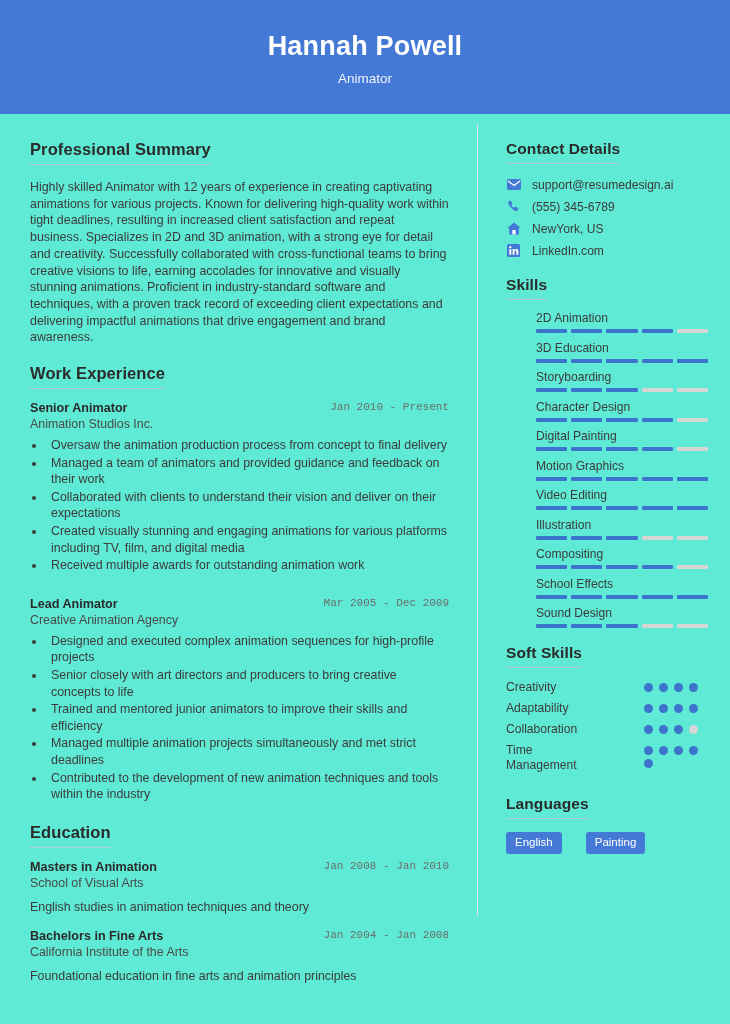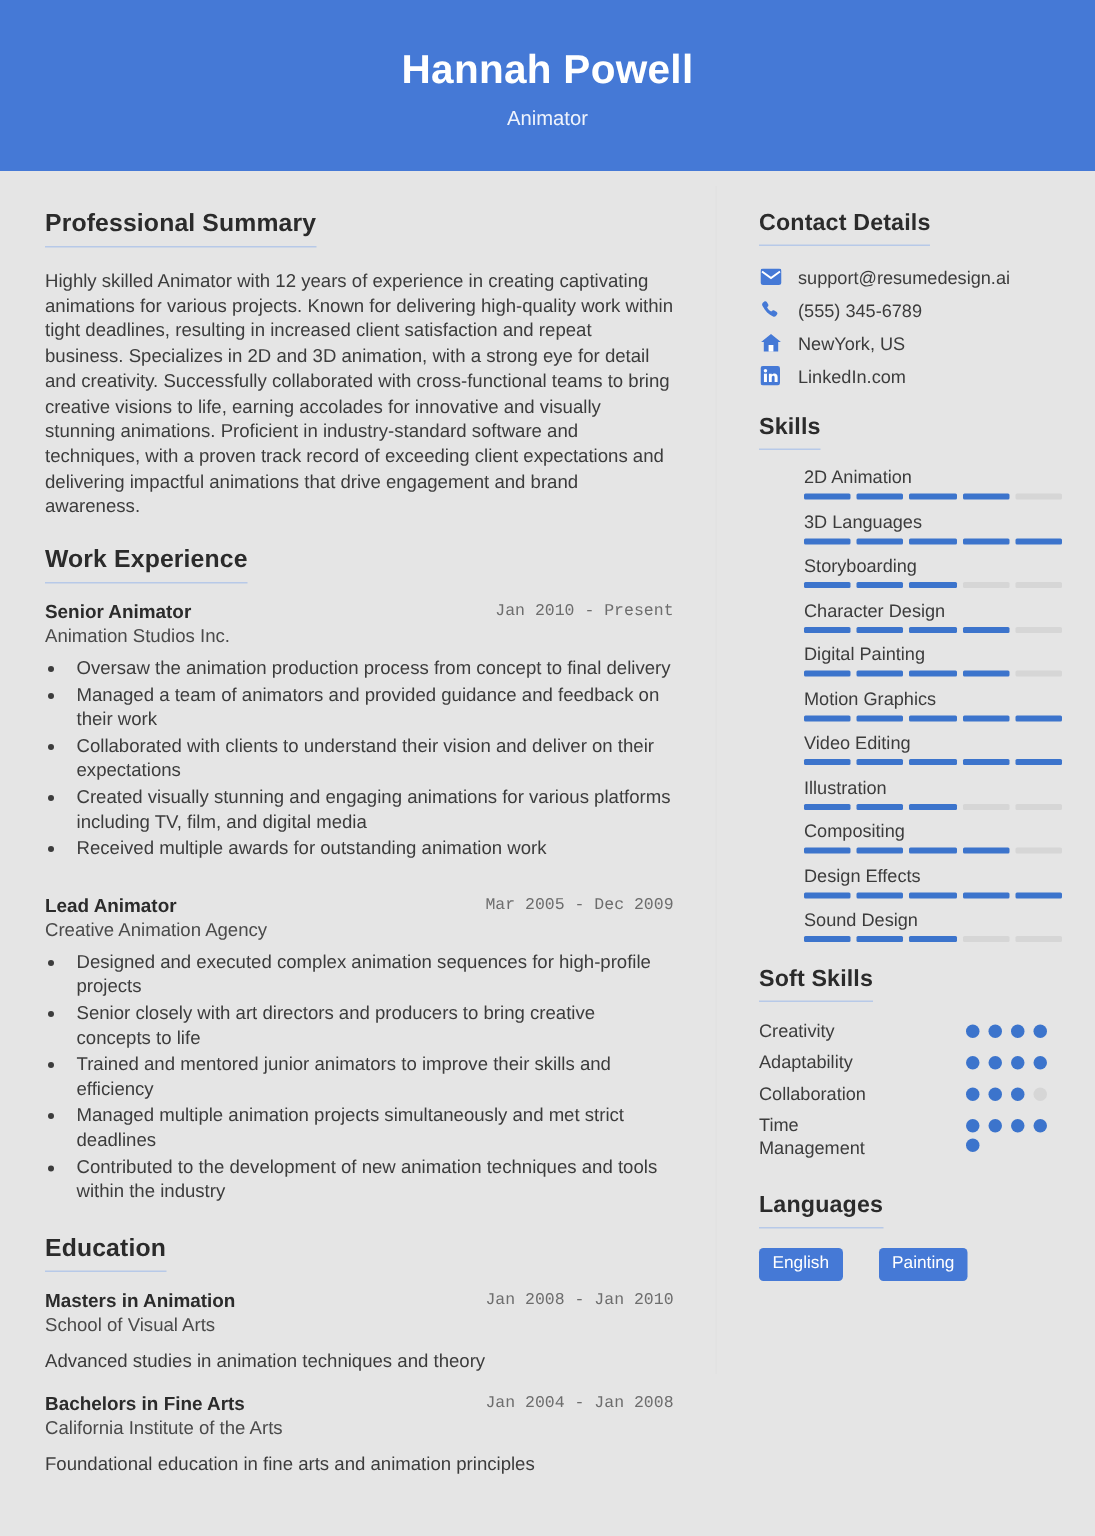--- a/index.html
+++ b/index.html
@@ -3,21 +3,21 @@
 <meta charset="utf-8">
 <style>
   * { margin:0; padding:0; box-sizing:border-box; }
   html, body { width:730px; height:1024px; }
   body {
     font-family: "Liberation Sans", sans-serif;
     background:#ffffff;
     color:#333333;
     overflow:hidden;
   }
-  .page { width:730px; height:1024px; position:relative; background:#e5e5e5; }
+  .page { width:730px; height:1024px; position:relative; background:#5eead4; }
 
   
   .header {
     background:#4579d6;
     height:114px;
     display:flex;
     flex-direction:column;
     align-items:center;
     justify-content:center;
     padding-top:4px;
@@ -62,21 +62,21 @@
     color:#3c3c3c;
     margin-top:14px;
     text-align:left;
   }
 
   
   .entry { margin-top:12px; }
   .entry-head {
     display:flex;
     justify-content:space-between;
-    align-items:center;
+    align-items:flex-start;
   }
   .entry-title { font-size:12.6px; font-weight:bold; color:#2b2b2b; }
   .entry-date  { font-size:11px; color:#6d6d6d; white-space:nowrap; padding-left:10px;font-family:Liberation Mono, monospace; }
   .entry-org   { font-size:12.4px; color:#4a4a4a; margin-top:2px; }
   .entry-desc  { font-size:12.4px; color:#3c3c3c; margin-top:9px; line-height:16px; }
   .bullets { margin:6px 0 0 16px; }
   .bullets li {
     font-size:12.4px;
     line-height:16.6px;
     color:#3c3c3c;
@@ -199,21 +199,21 @@
 
       <div class="sec-block" style="margin-top:20px;">
         <div class="sec-title">Education</div>
 
         <div class="entry">
           <div class="entry-head">
             <span class="entry-title">Masters in Animation</span>
             <span class="entry-date">Jan 2008 - Jan 2010</span>
           </div>
           <div class="entry-org">School of Visual Arts</div>
-          <div class="entry-desc">Advanced studies in animation techniques and theory</div>
+          <div class="entry-desc">English studies in animation techniques and theory</div>
         </div>
 
         <div class="entry" style="margin-top:14px;">
           <div class="entry-head">
             <span class="entry-title">Bachelors in Fine Arts</span>
             <span class="entry-date">Jan 2004 - Jan 2008</span>
           </div>
           <div class="entry-org">California Institute of the Arts</div>
           <div class="entry-desc">Foundational education in fine arts and animation principles</div>
         </div>
@@ -281,21 +281,21 @@
             <div class="skill-name">2D Animation</div>
             <div class="skill-bar">
                 <span class="seg on"></span>
                 <span class="seg on"></span>
                 <span class="seg on"></span>
                 <span class="seg on"></span>
                 <span class="seg"></span>
               </div>
           </div>
           <div class="skill-row">
-            <div class="skill-name">3D Languages</div>
+            <div class="skill-name">3D Education</div>
             <div class="skill-bar">
                 <span class="seg on"></span>
                 <span class="seg on"></span>
                 <span class="seg on"></span>
                 <span class="seg on"></span>
                 <span class="seg on"></span>
               </div>
           </div>
           <div class="skill-row">
             <div class="skill-name">Storyboarding</div>
@@ -361,21 +361,21 @@
             <div class="skill-name">Compositing</div>
             <div class="skill-bar">
                 <span class="seg on"></span>
                 <span class="seg on"></span>
                 <span class="seg on"></span>
                 <span class="seg on"></span>
                 <span class="seg"></span>
               </div>
           </div>
           <div class="skill-row">
-            <div class="skill-name">Design Effects</div>
+            <div class="skill-name">School Effects</div>
             <div class="skill-bar">
                 <span class="seg on"></span>
                 <span class="seg on"></span>
                 <span class="seg on"></span>
                 <span class="seg on"></span>
                 <span class="seg on"></span>
               </div>
           </div>
           <div class="skill-row">
             <div class="skill-name">Sound Design</div>

